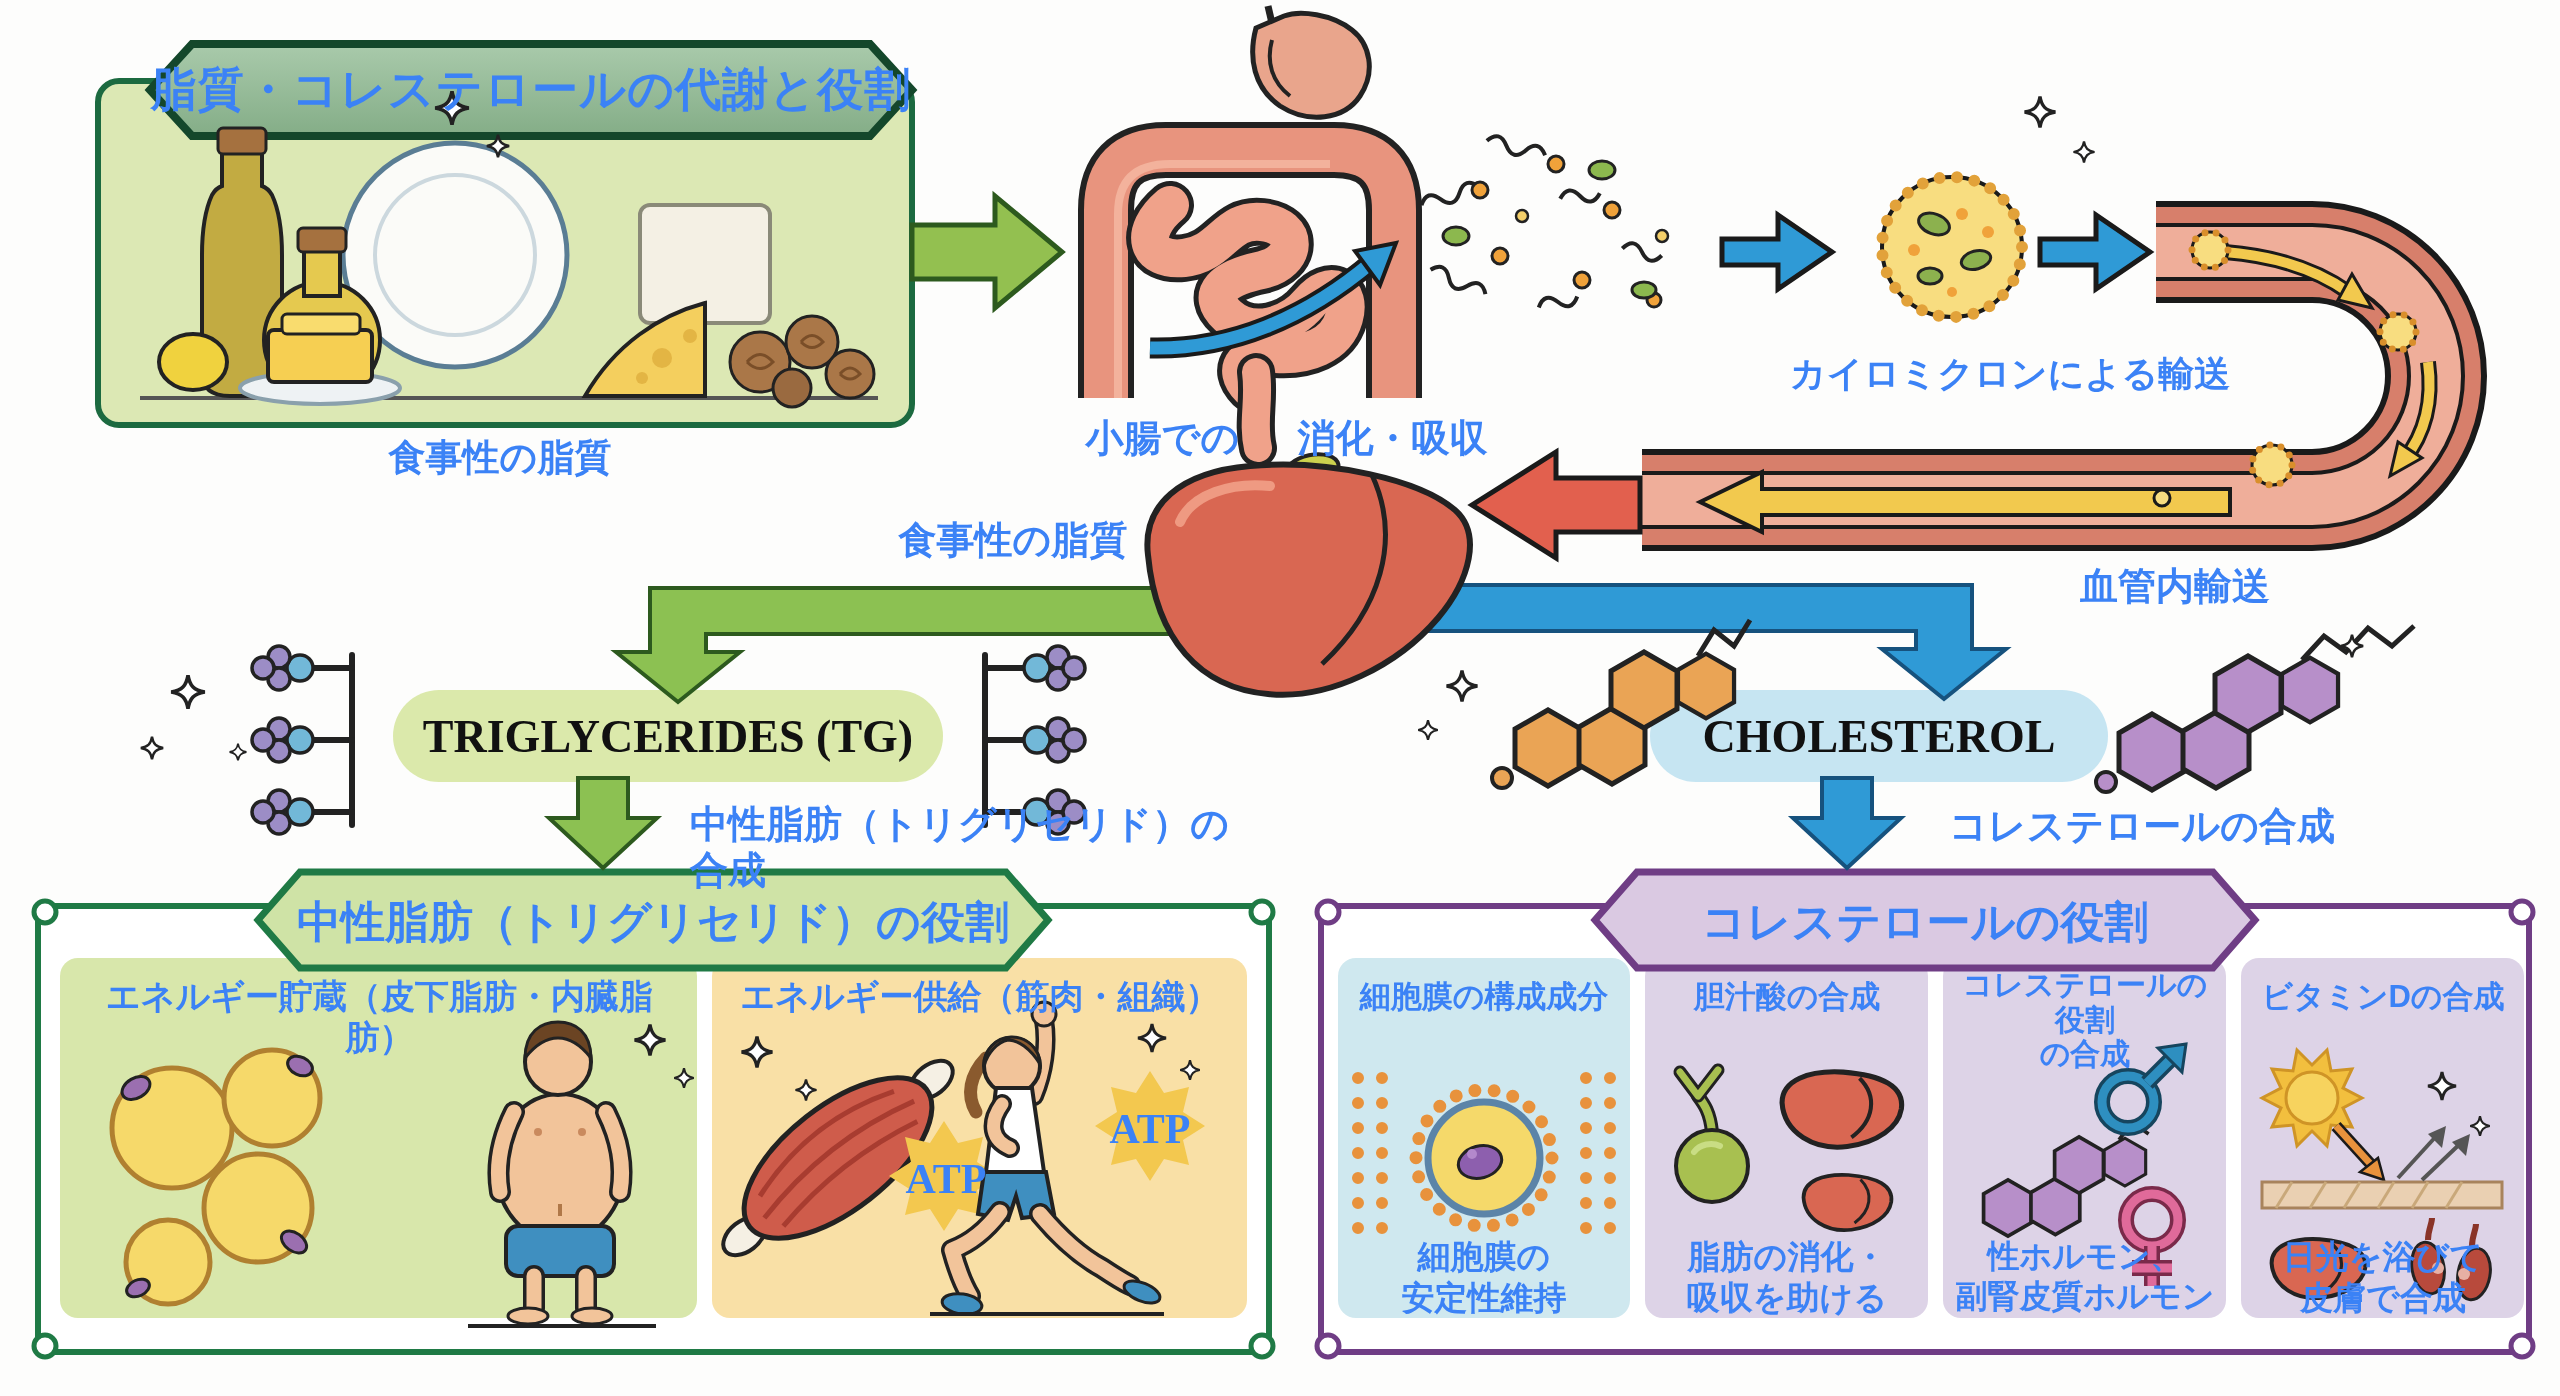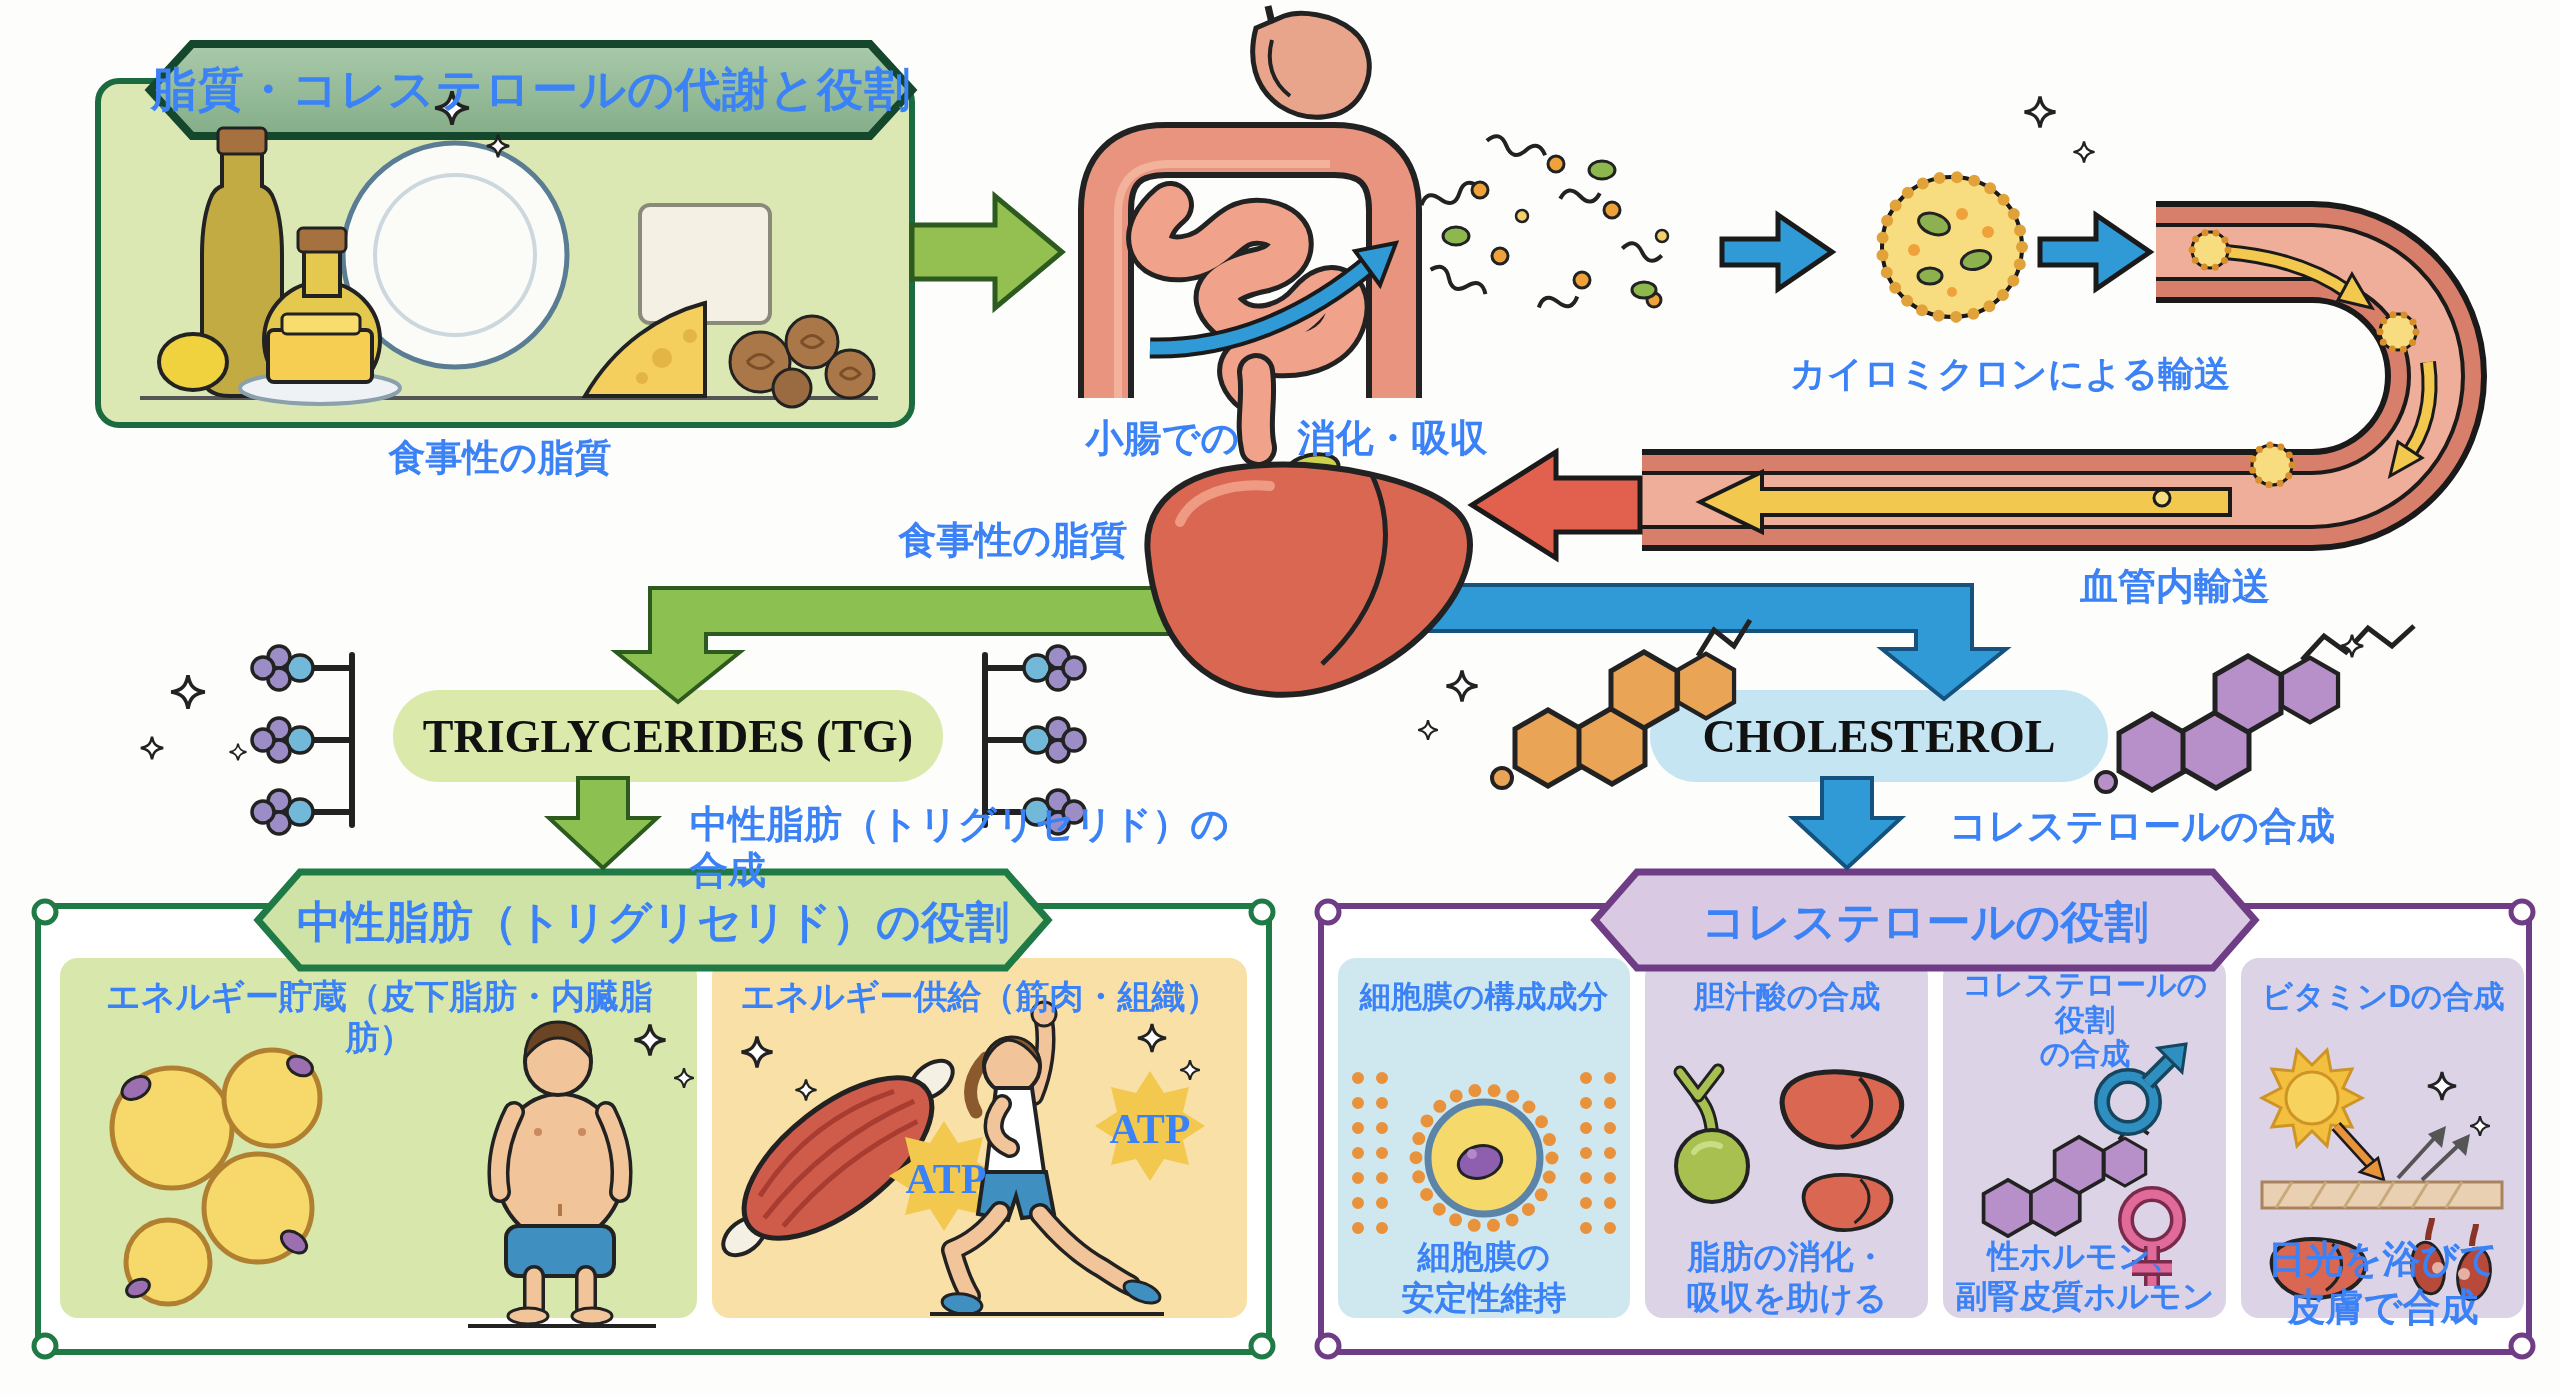--- a/index.html
+++ b/index.html
@@ -465,16 +465,16 @@
   <div class="t pre" style="left:1953px;top:968px;width:264px;font-size:30px;line-height:1.15;">コレステロールの役割
 の合成</div>
   <div class="t" style="left:2251px;top:978px;width:264px;font-size:31px;">ビタミンDの合成</div>
 
   <div class="t pre" style="left:1348px;top:1236px;width:272px;font-size:33px;line-height:1.25;">細胞膜の
 安定性維持</div>
   <div class="t pre" style="left:1655px;top:1236px;width:264px;font-size:33px;line-height:1.25;">脂肪の消化・
 吸収を助ける</div>
   <div class="t pre" style="left:1947px;top:1236px;width:276px;font-size:32px;line-height:1.25;">性ホルモン、
 副腎皮質ホルモン</div>
-  <div class="t pre" style="left:2251px;top:1236px;width:264px;font-size:38px;line-height:1.25;">日光を浴びて
+  <div class="t pre" style="left:2251px;top:1236px;width:264px;font-size:33px;line-height:1.25;">日光を浴びて
 皮膚で合成</div>
 
 </div>
 
 </body></html>

